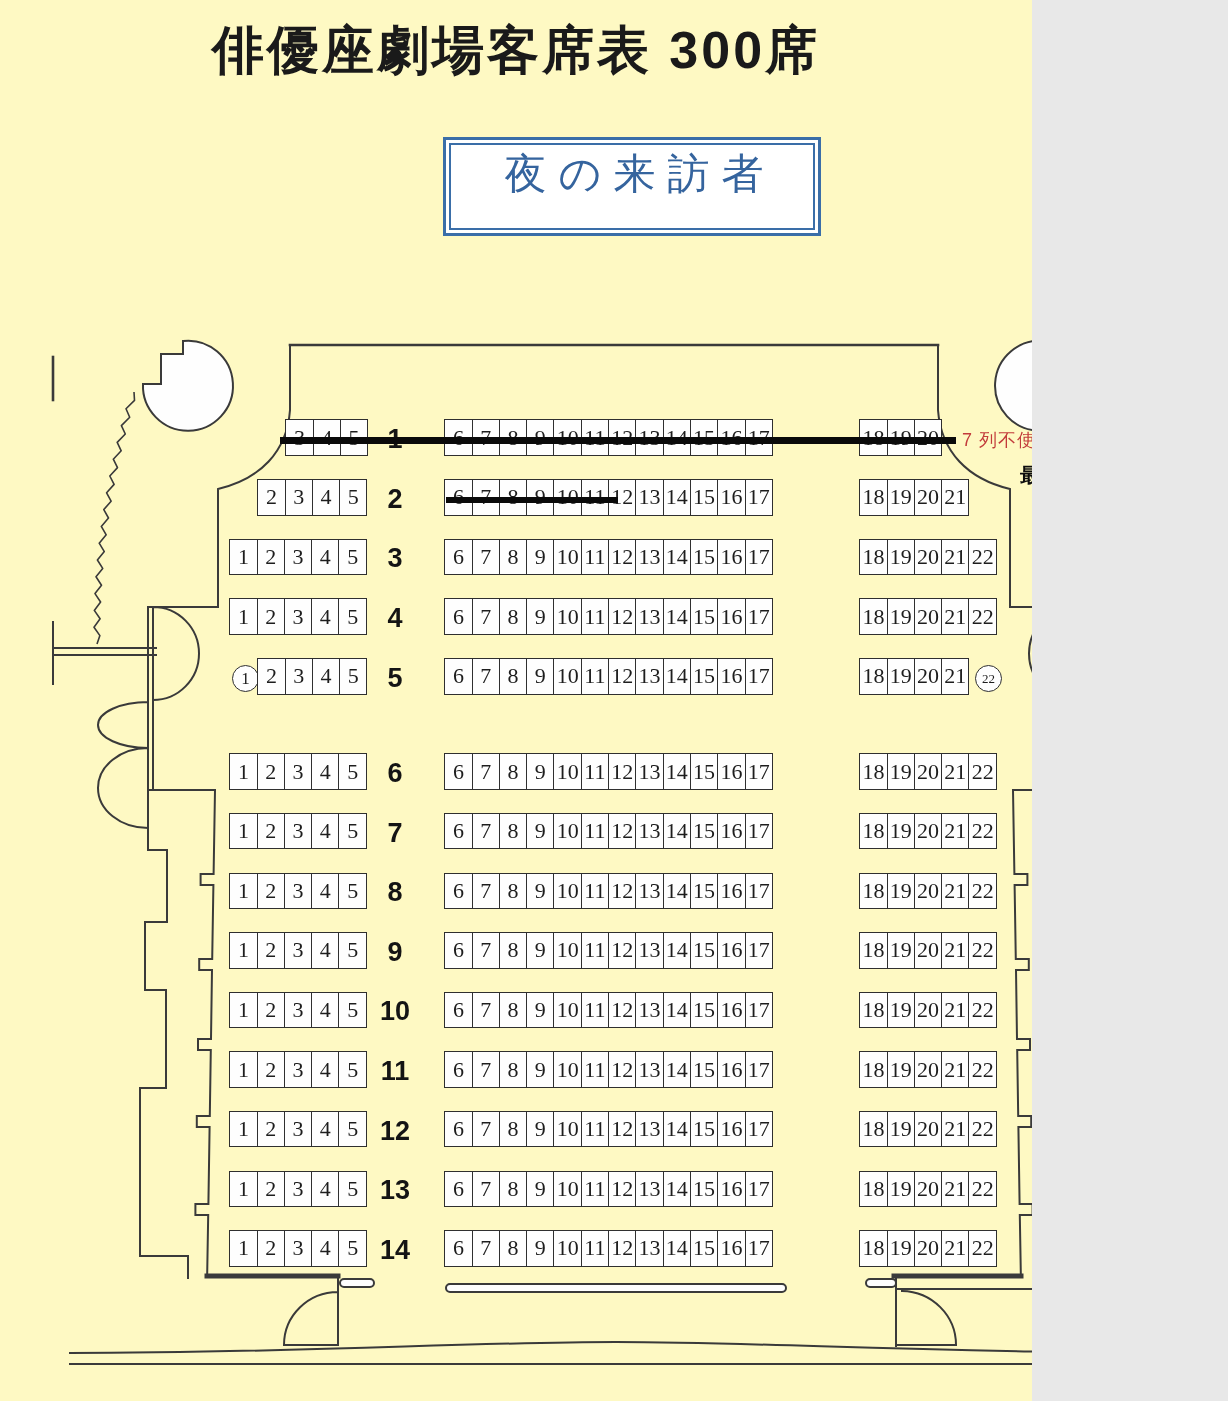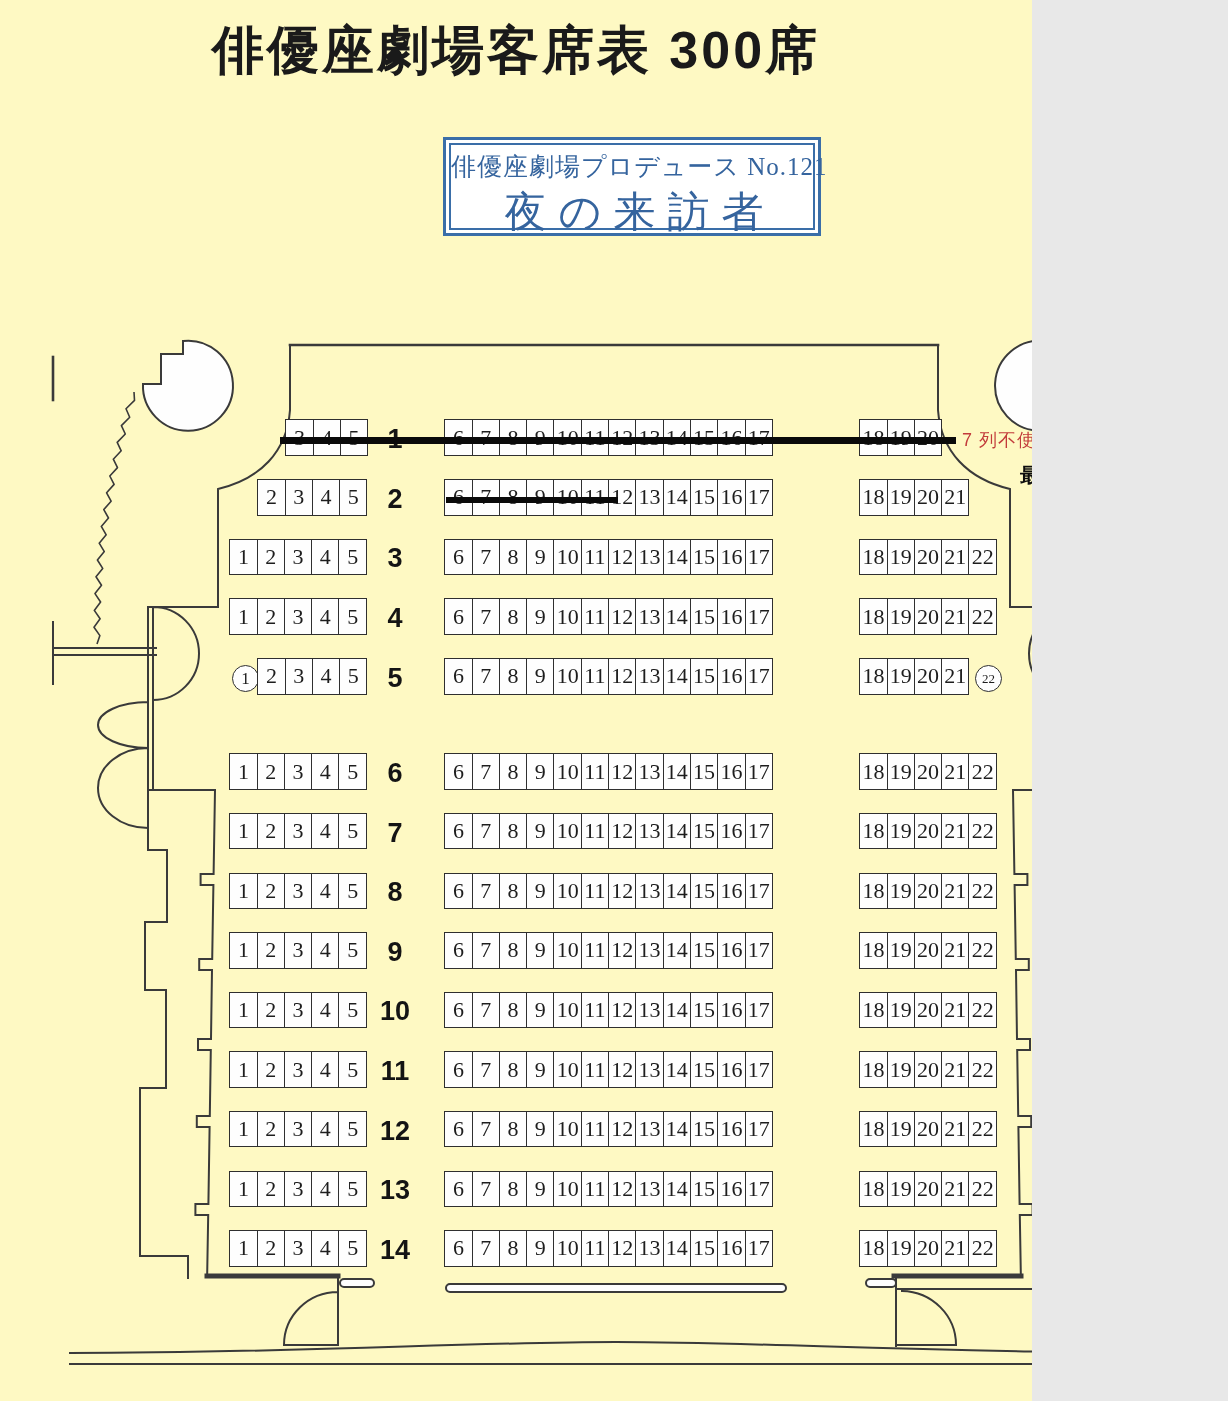--- a/index.html
+++ b/index.html
@@ -85,21 +85,20 @@
     <g id="wavy" stroke="#3a3a3a" stroke-width="1.6" fill="none" stroke-linejoin="round">
         <path d="M134,392 L134.5,400.4 L126.0,408.8 L129.7,417.2 L121.4,425.6 L125.3,434.0 L117.2,442.4 L121.2,450.8 L113.3,459.2 L117.5,467.6 L109.8,476.0 L114.1,484.4 L106.6,492.8 L111.1,501.2 L103.8,509.6 L108.5,518.0 L101.3,526.4 L106.2,534.8 L99.2,543.2 L104.3,551.6 L97.4,560.0 L102.7,568.4 L96.0,576.8 L101.5,585.2 L95.0,593.6 L100.6,602.0 L94.3,610.4 L100.1,618.8 L94.0,627.2 L99.9,635.6 L97.0,644.0"></path>
         <path d="M1094,392 L1099.5,400.4 L1096.0,408.8 L1104.3,417.2 L1100.6,425.6 L1108.7,434.0 L1104.8,442.4 L1112.8,450.8 L1108.7,459.2 L1116.5,467.6 L1112.2,476.0 L1119.9,484.4 L1115.4,492.8 L1122.9,501.2 L1118.2,509.6 L1125.5,518.0 L1120.7,526.4 L1127.8,534.8 L1122.8,543.2 L1129.7,551.6 L1124.6,560.0 L1131.3,568.4 L1126.0,576.8 L1132.5,585.2 L1127.0,593.6 L1133.4,602.0 L1127.7,610.4 L1133.9,618.8 L1128.0,627.2 L1134.1,635.6 L1131.0,644.0"></path>
       </g>
   </svg>
 
   <div class="txt" id="title">俳優座劇場客席表 300席</div>
 
   <div class="txt" id="prodbox">
     <div class="inner">
-      <div class="l1">俳優座劇場プロデュース No.121</div>
       <div class="l2">夜の来訪者</div>
     </div>
   </div>
 
 
   <div class="txt" id="note-unused" style="color: rgb(194, 59, 59);">7 列不使用</div>
   <div class="txt" id="note-front">最前列</div>
 
   <div id="seating">
       <div class="row-label" style="left: 376px; top: 424px;">1</div>

